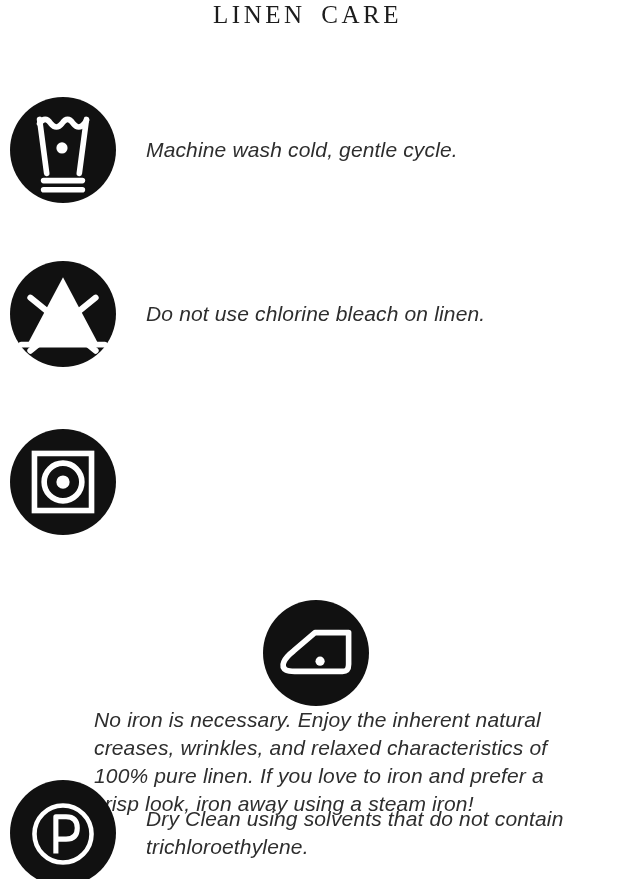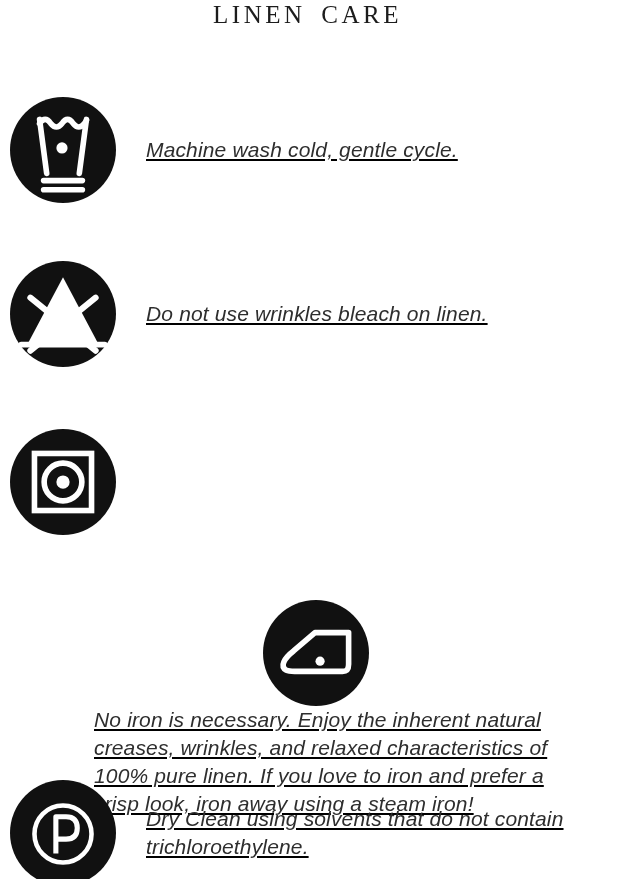--- a/index.html
+++ b/index.html
@@ -25,21 +25,20 @@
     word-spacing: 6px;
     color: #1c1c1c;
   }
   .care-row {
     position: absolute;
     left: 10px;
     width: 612px;
     height: 106px;
     display: flex;
     align-items: center;
-    text-decoration: underline;
   }
   .row-1 { top: 97px; }
   .row-2 { top: 261px; }
   .row-3 { top: 429px; }
   .row-4 { top: 600px; flex-direction: column; }
   .row-5 { top: 780px; }
   .badge {
     width: 106px;
     height: 106px;
     flex: 0 0 auto;
@@ -82,21 +81,21 @@
     <svg width="106" height="106" viewBox="0 0 104 104" xmlns="http://www.w3.org/2000/svg">
       <circle cx="52" cy="52" r="52" fill="#111111"></circle>
       <g stroke="#ffffff" stroke-width="6" stroke-linecap="round">
         <path d="M20 36 L84 88"></path>
         <path d="M84 36 L20 88"></path>
         <path d="M11 82 H93" stroke-width="5.5"></path>
       </g>
       <polygon points="52,16 17,82 87,82" fill="#ffffff"></polygon>
     </svg>
   </div>
-  <div class="care-text">Do not use wrinkles bleach on linen.</div>
+  <div class="care-text">Do not use chlorine bleach on linen.</div>
 </div>
 
 <div class="care-row row-3">
   <div class="badge">
     <svg width="106" height="106" viewBox="0 0 104 104" xmlns="http://www.w3.org/2000/svg">
       <circle cx="52" cy="52" r="52" fill="#111111"></circle>
       <g stroke="#ffffff" stroke-width="5.5" fill="none">
         <rect x="24" y="24" width="56" height="56"></rect>
         <circle cx="52" cy="52" r="18.5"></circle>
       </g>

